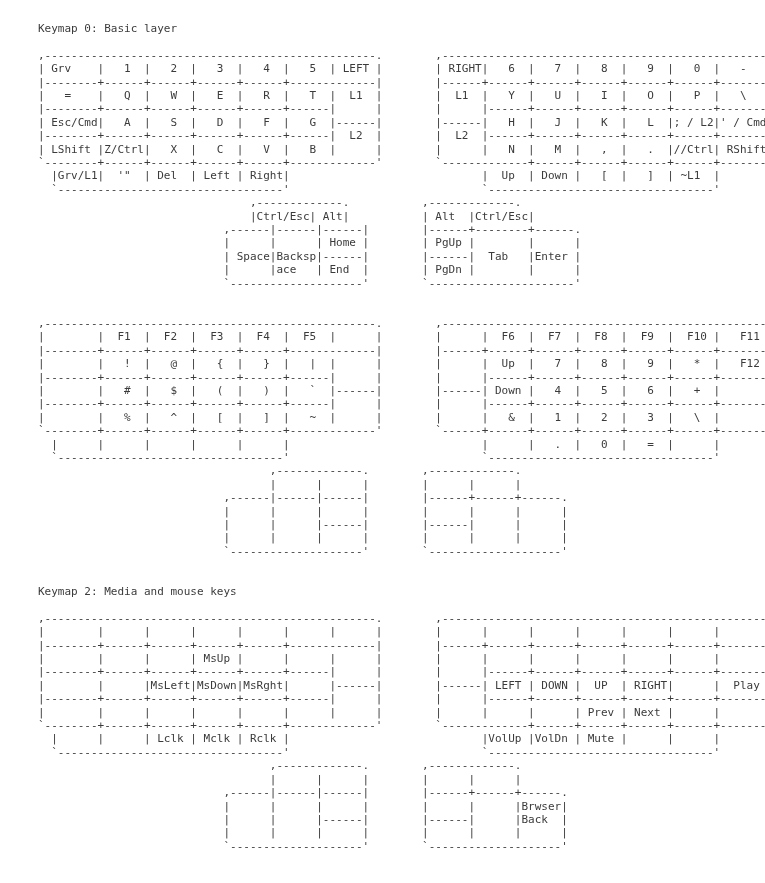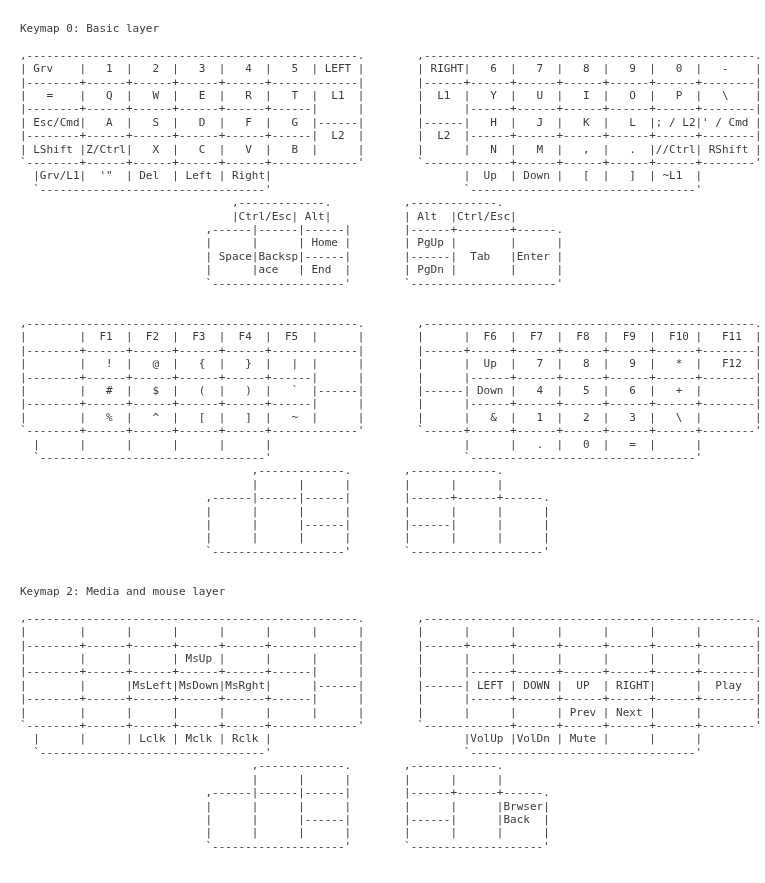--- a/index.html
+++ b/index.html
@@ -9,21 +9,21 @@
   }
   body {
     width: 765px;
     height: 883px;
     overflow: hidden;
   }
   .doc {
     box-sizing: border-box;
     width: 612px;
     height: 883px;
-    padding: 22px 0 0 20px;
+    padding: 22px 0 0 38px;
     font-family: "DejaVu Sans Mono", "Liberation Mono", monospace;
     font-size: 11px;
     line-height: 13.4px;
     color: #3b3b3b;
   }
   .keymap-section {
     margin: 0 0 26.8px 0;
   }
   .keymap-title {
     white-space: pre;
@@ -84,21 +84,21 @@
                                    ,-------------.        ,-------------.
                                    |      |      |        |      |      |
                             ,------|------|------|        |------+------+------.
                             |      |      |      |        |      |      |      |
                             |      |      |------|        |------|      |      |
                             |      |      |      |        |      |      |      |
                             `--------------------'        `--------------------'</pre>
   </section>
 
   <section class="keymap-section">
-    <div class="keymap-title">Keymap 2: Media and mouse layer</div>
+    <div class="keymap-title">Keymap 2: Media and mouse keys</div>
     <pre class="keymap-art">,--------------------------------------------------.        ,--------------------------------------------------.
 |        |      |      |      |      |      |      |        |      |      |      |      |      |      |        |
 |--------+------+------+------+------+-------------|        |------+------+------+------+------+------+--------|
 |        |      |      | MsUp |      |      |      |        |      |      |      |      |      |      |        |
 |--------+------+------+------+------+------|      |        |      |------+------+------+------+------+--------|
 |        |      |MsLeft|MsDown|MsRght|      |------|        |------| LEFT | DOWN |  UP  | RIGHT|      |  Play  |
 |--------+------+------+------+------+------|      |        |      |------+------+------+------+------+--------|
 |        |      |      |      |      |      |      |        |      |      |      | Prev | Next |      |        |
 `--------+------+------+------+------+-------------'        `-------------+------+------+------+------+--------'
   |      |      | Lclk | Mclk | Rclk |                             |VolUp |VolDn | Mute |      |      |

